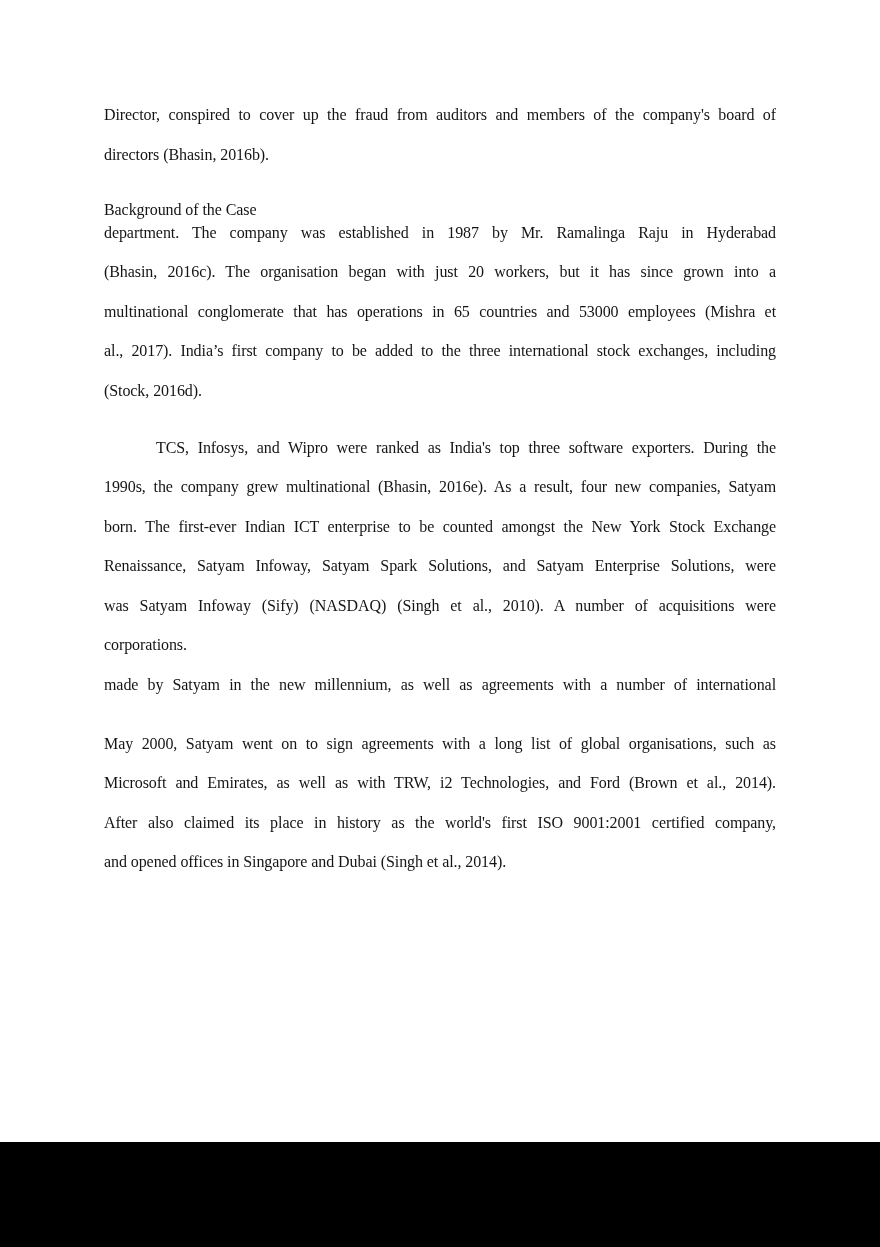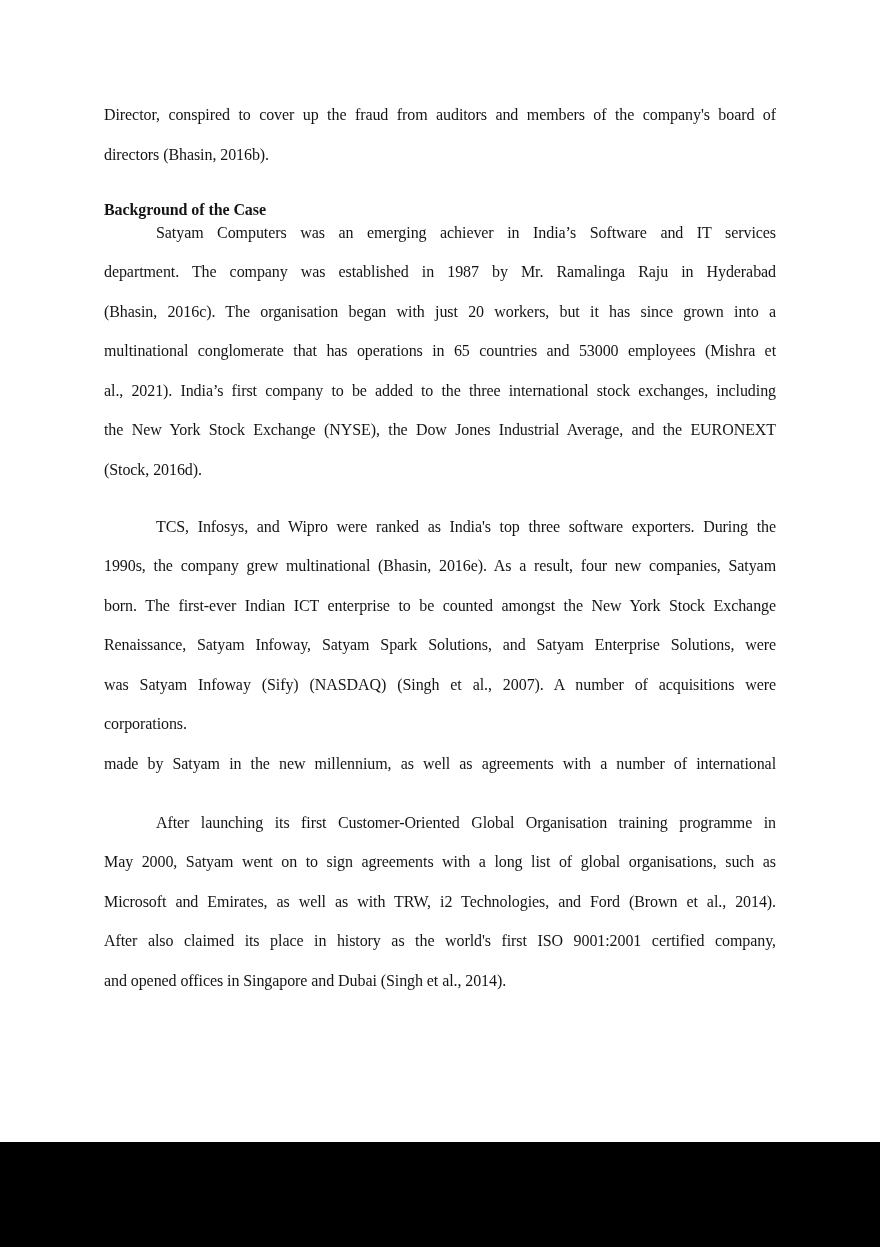--- a/index.html
+++ b/index.html
@@ -41,21 +41,21 @@
   .para .line.last {
     text-align: right;
     text-align-last: left;
   }
   .para.indent .line.first { padding-left: 52px; }
 
   .p-intro { margin-top: 95px; }
   .section-heading {
     margin-top: 25px;
     font-size: 16px;
-    font-weight: bold;
+    font-weight: normal;
     line-height: 22px;
     letter-spacing: -0.08px;
     text-align: left;
   }
   .p-2 { margin-top: -8.5px; }
   .p-3 { margin-top: 17.5px; }
   .p-4 { margin-top: 19.5px; }
 
   .bottom-band {
     position: absolute;
@@ -73,41 +73,38 @@
   <div class="content">
 
     <div class="para p-intro">
         <div class="line first">Director, conspired to cover up the fraud from auditors and members of the company's board of</div>
         <div class="line last">directors (Bhasin, 2016b).</div>
       </div>
 
     <h2 class="section-heading">Background of the Case</h2>
 
     <div class="para indent p-2">
-        <div class="line first">Satyam Computers was an emerging achiever in India’s Software and IT services</div>
         <div class="line">department. The company was established in 1987 by Mr. Ramalinga Raju in Hyderabad</div>
         <div class="line">(Bhasin, 2016c). The organisation began with just 20 workers, but it has since grown into a</div>
         <div class="line">multinational conglomerate that has operations in 65 countries and 53000 employees (Mishra et</div>
-        <div class="line">al., 2021). India’s first company to be added to the three international stock exchanges, including</div>
-        <div class="line">the New York Stock Exchange (NYSE), the Dow Jones Industrial Average, and the EURONEXT</div>
+        <div class="line">al., 2017). India’s first company to be added to the three international stock exchanges, including</div>
         <div class="line last">(Stock, 2016d).</div>
       </div>
 
     <div class="para indent p-3">
         <div class="line first">TCS, Infosys, and Wipro were ranked as India's top three software exporters. During the</div>
         <div class="line">1990s, the company grew multinational (Bhasin, 2016e). As a result, four new companies, Satyam</div>
         <div class="line">born. The first-ever Indian ICT enterprise to be counted amongst the New York Stock Exchange</div>
         <div class="line">Renaissance, Satyam Infoway, Satyam Spark Solutions, and Satyam Enterprise Solutions, were</div>
-        <div class="line">was Satyam Infoway (Sify) (NASDAQ) (Singh et al., 2007). A number of acquisitions were</div>
+        <div class="line">was Satyam Infoway (Sify) (NASDAQ) (Singh et al., 2010). A number of acquisitions were</div>
         <div class="line last">corporations.</div>
         <div class="line">made by Satyam in the new millennium, as well as agreements with a number of international</div>
       </div>
 
     <div class="para indent p-4">
-        <div class="line first">After launching its first Customer-Oriented Global Organisation training programme in</div>
         <div class="line">May 2000, Satyam went on to sign agreements with a long list of global organisations, such as</div>
         <div class="line">Microsoft and Emirates, as well as with TRW, i2 Technologies, and Ford (Brown et al., 2014).</div>
         <div class="line">After also claimed its place in history as the world's first ISO 9001:2001 certified company,</div>
         <div class="line last">and opened offices in Singapore and Dubai (Singh et al., 2014).</div>
       </div>
 
   </div>
 
   <div class="bottom-band"></div>
 </div>

